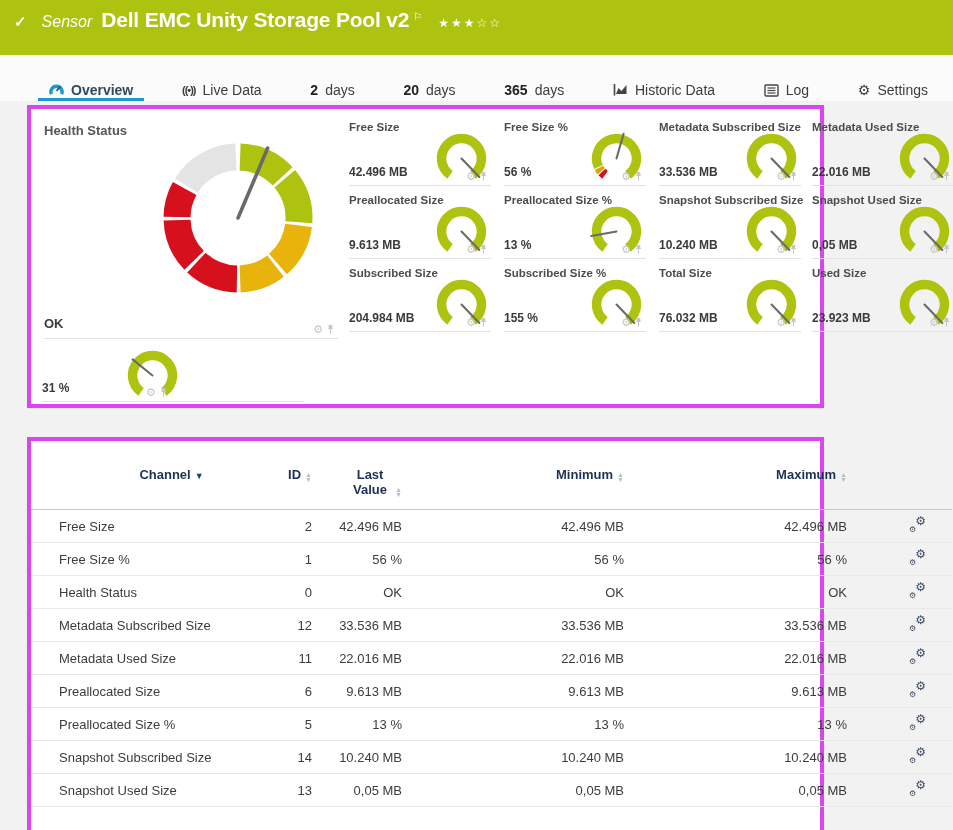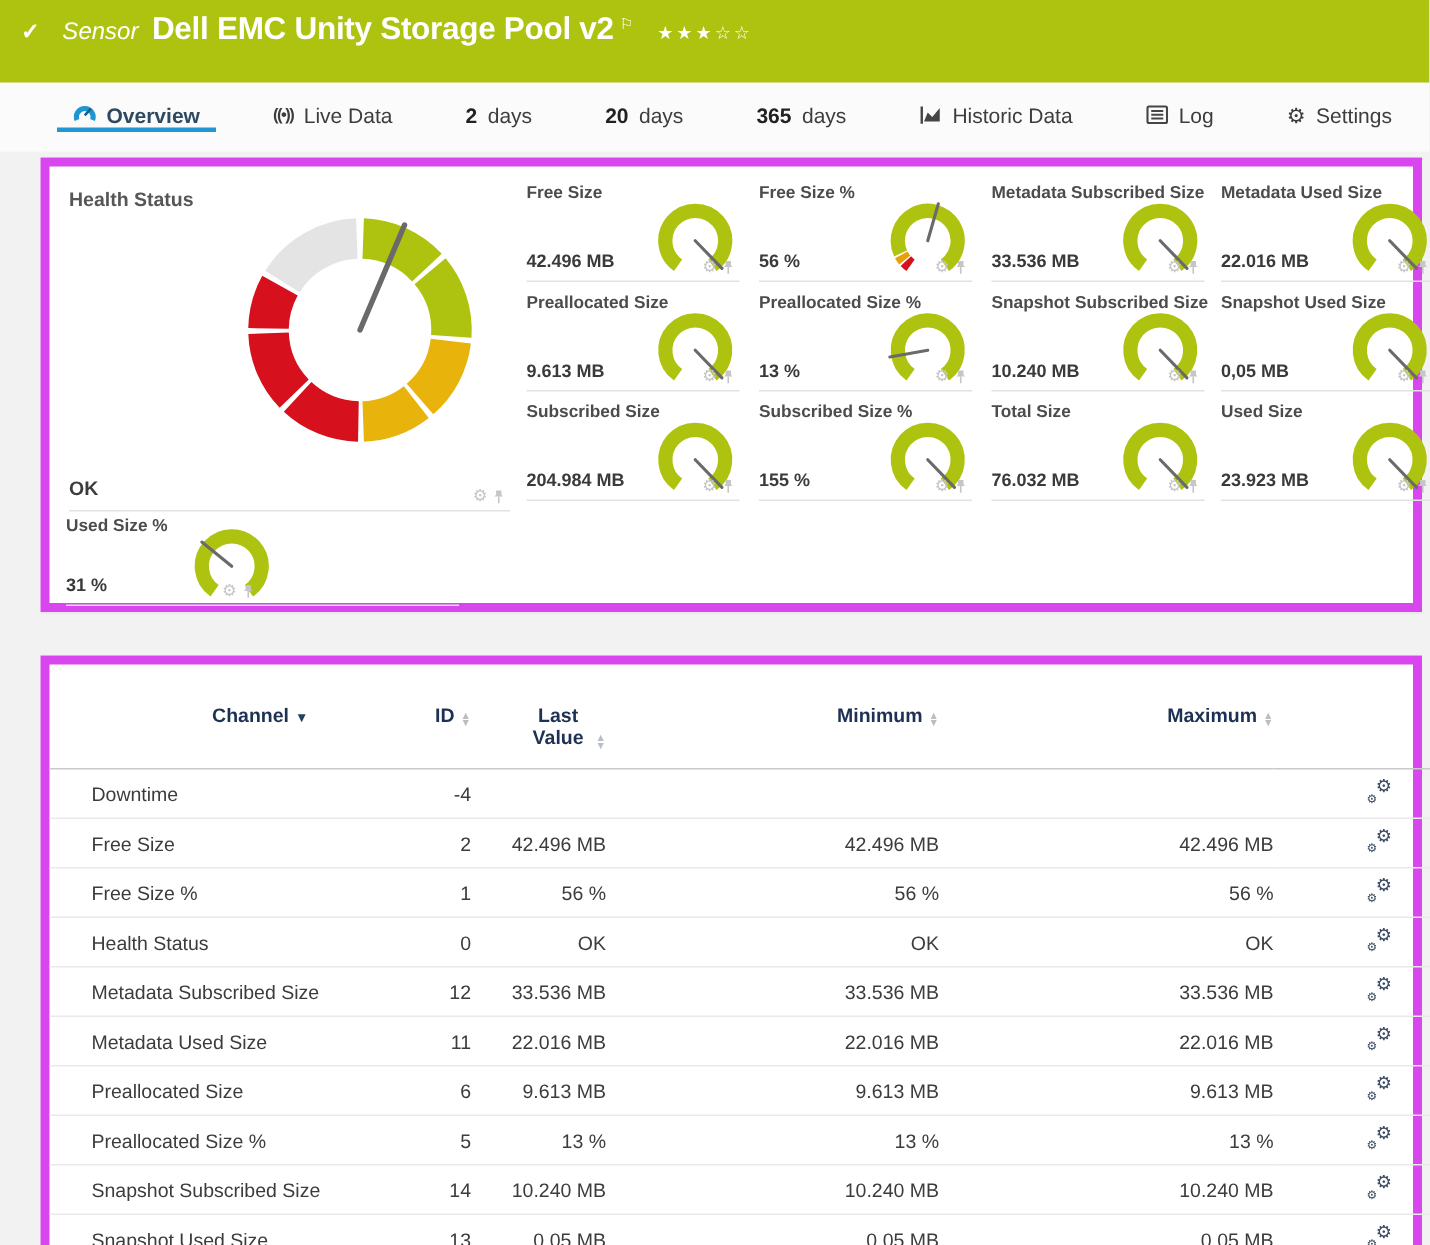--- a/index.html
+++ b/index.html
@@ -10,32 +10,32 @@
   .banner { position:relative; width:953px; height:55px; background:#aec30f; color:#fff; }
   .banner-line1 { position:absolute; left:14px; top:8px; display:flex; align-items:baseline; white-space:nowrap; }
   .banner-check { font-size:15px; font-weight:bold; margin-right:15px; }
   .banner-kind { font-style:italic; font-size:16px; margin-right:9px; }
   .banner-title { font-weight:bold; font-size:21px; letter-spacing:-0.2px; }
   .banner-flag { font-size:10px; position:relative; top:-7px; margin-left:4px; cursor:pointer; }
   .banner-stars { font-size:12px; margin-left:16px; letter-spacing:2px; cursor:pointer; }
   .banner-line2 { position:absolute; left:49px; top:32px; font-size:12px; }
 
   
-  .tabbar { width:953px; height:46px; background:#fbfbfb; display:flex; align-items:center;
+  .tabbar { width:953px; height:46px; background:#fbfbfb; display:flex; align-items:flex-end;
     justify-content:space-between; padding:0 14px 0 38px; }
   .tab { display:flex; align-items:center; gap:7px; font-size:14px; color:#3d3d3d;
     padding:0 11px; cursor:pointer; border-bottom:3px solid transparent; white-space:nowrap; }
   .tab .num { font-weight:bold; color:#222; }
   .tab.active { border-bottom-color:#2196d3; color:#2d4a62; font-weight:bold; }
   .live-glyph { font-size:11px; color:#3d3d3d; letter-spacing:-1px; font-weight:bold; }
   .gear-glyph { font-size:14px; color:#3d3d3d; }
 
   
-  .panel { position:absolute; left:27px; width:921px; background:#fff;
-    border:6px solid #d946ef; box-shadow:0 1px 1px rgba(0,0,0,.05); }
+  .panel { position:absolute; left:27px; width:797px; background:#fff;
+    border:4px solid #d946ef; box-shadow:0 1px 1px rgba(0,0,0,.05); }
   .panel-gauges { top:105px; height:303px; }
   .panel-table  { top:437px; height:600px; }
 
   
   .health-card { position:absolute; left:13px; top:10px; width:294px; height:220px;
     border-bottom:1px solid #e2e2e2; }
   .health-title { font-size:13px; font-weight:bold; color:#565656; padding-top:4px; }
   .health-svg { position:absolute; left:104px; top:9px; width:180px; height:180px; }
   .health-status { position:absolute; left:0; bottom:7px; font-size:13px; font-weight:bold; color:#3c3c3c; }
 
@@ -343,21 +343,20 @@
     <div class="gcard-icons">
       <span class="icon-gear">⚙</span>
       <svg class="icon-pin" viewBox="0 0 10 12">
           <path d="M3 1 h4 v3.2 l1.2 1.3 H1.8 L3 4.2 Z" fill="#c6c6c6"></path>
           <line x1="5" y1="5.5" x2="5" y2="10.5" stroke="#c6c6c6" stroke-width="1.2"></line>
         </svg>
     </div>
   </div>
 
   <div class="gcard g12">
-    <div class="gcard-title">Used Size %</div>
     <svg class="mini-gauge" viewBox="0 0 60 60">
         <path d="M 17.95489483662803 47.20219293006882 A 21 21 0 1 1 42.04510516337197 47.20219293006882" fill="none" stroke="#aec30f" stroke-width="10"></path>
         <line x1="30" y1="30" x2="9.017059040661788" y2="13.008349441654389" stroke="#6a6a6a" stroke-width="2.2" stroke-linecap="round"></line>
       </svg>
     <div class="gcard-value">31 %</div>
     <div class="gcard-icons">
       <span class="icon-gear">⚙</span>
       <svg class="icon-pin" viewBox="0 0 10 12">
           <path d="M3 1 h4 v3.2 l1.2 1.3 H1.8 L3 4.2 Z" fill="#c6c6c6"></path>
           <line x1="5" y1="5.5" x2="5" y2="10.5" stroke="#c6c6c6" stroke-width="1.2"></line>
@@ -404,28 +403,20 @@
             <span>Maximum</span><span class="sort">
                 <span>▲</span>
                 <span>▼</span>
               </span>
           </th>
           <th></th>
         </tr>
       </thead>
       <tbody>
         <tr>
-          <td class="ch">Downtime</td>
-          <td>-4</td>
-          <td></td>
-          <td></td>
-          <td></td>
-          <td class="gearcell"><span class="row-gear"><span class="big">⚙</span><span class="small">⚙</span></span></td>
-        </tr>
-        <tr>
           <td class="ch">Free Size</td>
           <td>2</td>
           <td>42.496 MB</td>
           <td>42.496 MB</td>
           <td>42.496 MB</td>
           <td class="gearcell"><span class="row-gear"><span class="big">⚙</span><span class="small">⚙</span></span></td>
         </tr>
         <tr>
           <td class="ch">Free Size %</td>
           <td>1</td>

